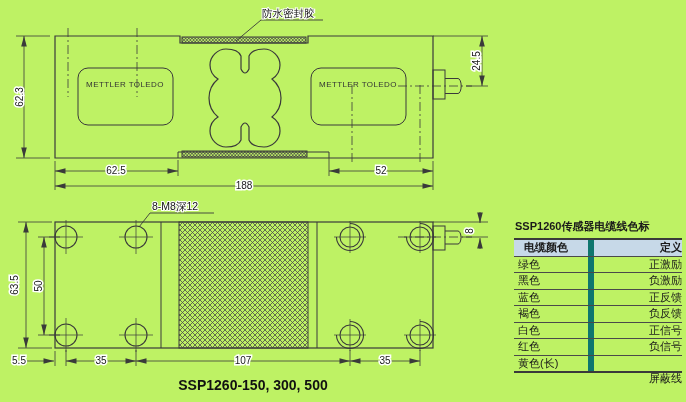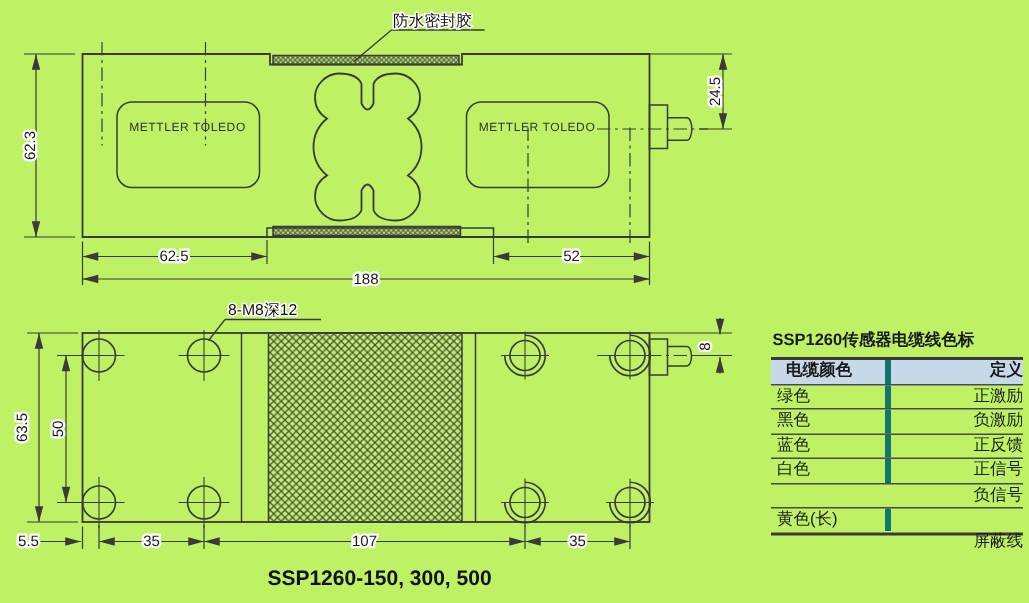--- a/index.html
+++ b/index.html
@@ -11,21 +11,21 @@
   .dimtxt{font-size:10px;fill:#1a1a1a;paint-order:stroke;stroke:#ffffff;stroke-width:3px;}
   .lbltxt{font-size:10.5px;fill:#111;paint-order:stroke;stroke:#ffffff;stroke-width:2px;}
   .brandtxt{font-size:8px;fill:#333;letter-spacing:.4px;}
   .captiontxt{font-size:14px;font-weight:bold;fill:#111;}
   .ct{position:absolute;left:514px;top:219px;width:168px;}
   .ct-title{font-size:11px;font-weight:bold;margin:0 0 4px 1px;white-space:nowrap;}
   .ct-table{border-top:2px solid #3a3a3a;border-bottom:2px solid #3a3a3a;}
   .ct-row{display:flex;height:15.5px;border-bottom:1px solid #4a4a4a;font-size:11px;line-height:15px;}
   .ct-row.last{border-bottom:none;flex-direction:column;}
   .ct-head{background:#c7d9e8;font-weight:bold;}
-  .c1{width:80px;padding-left:4px;border-right:4px solid #0f766e;box-sizing:border-box;}
+  .c1{width:80px;padding-left:4px;border-right:6px solid #0f766e;box-sizing:border-box;}
   .c2{flex:1;padding-left:13px;box-sizing:border-box;text-align:right;}
   .ct-head .c1{padding-left:10px;}
   .ct-head .c2{padding-left:0;}
 </style>
 </head>
 <body>
 
 <div id="stage">
 
   <svg width="510" height="402" viewBox="0 0 510 402" style="position:absolute;left:0;top:0;">
@@ -202,24 +202,29 @@
       </div>
       <div class="ct-row">
         <div class="c1">黑色</div>
         <div class="c2">负激励</div>
       </div>
       <div class="ct-row">
         <div class="c1">蓝色</div>
         <div class="c2">正反馈</div>
       </div>
       <div class="ct-row">
+        <div class="c1">褐色</div>
+        <div class="c2">负反馈</div>
+      </div>
+      <div class="ct-row">
         <div class="c1">白色</div>
         <div class="c2">正信号</div>
       </div>
       <div class="ct-row">
+        <div class="c1">红色</div>
         <div class="c2">负信号</div>
       </div>
       <div class="ct-row last">
         <div class="c1">黄色(长)</div>
         <div class="c2">屏蔽线</div>
       </div>
     </div>
   </div>
 
 </div>

